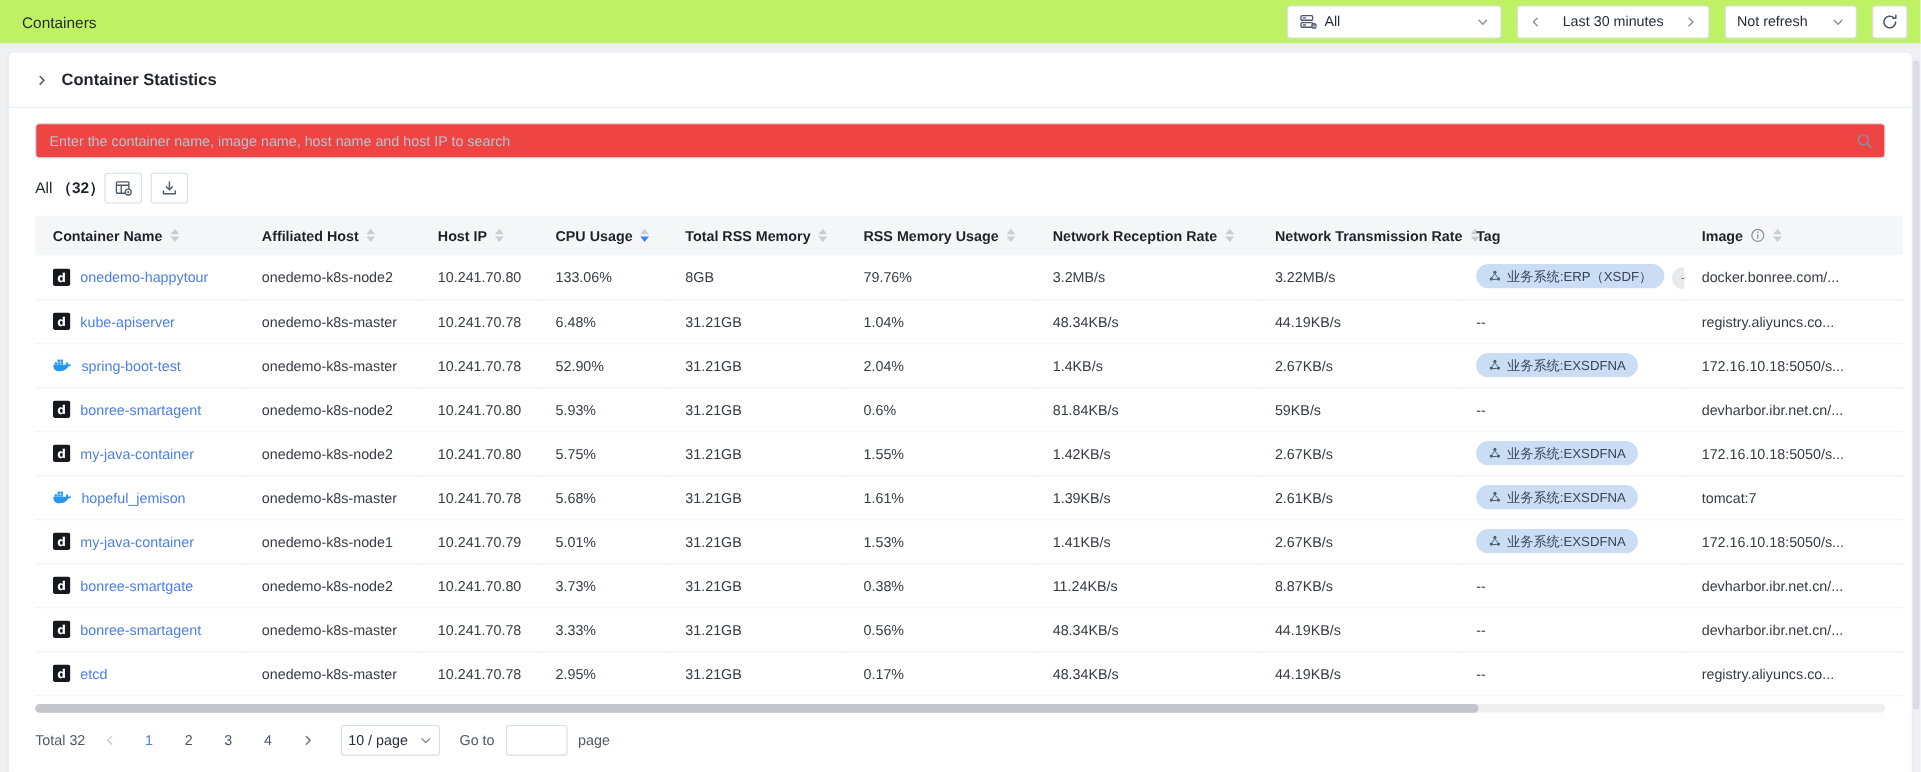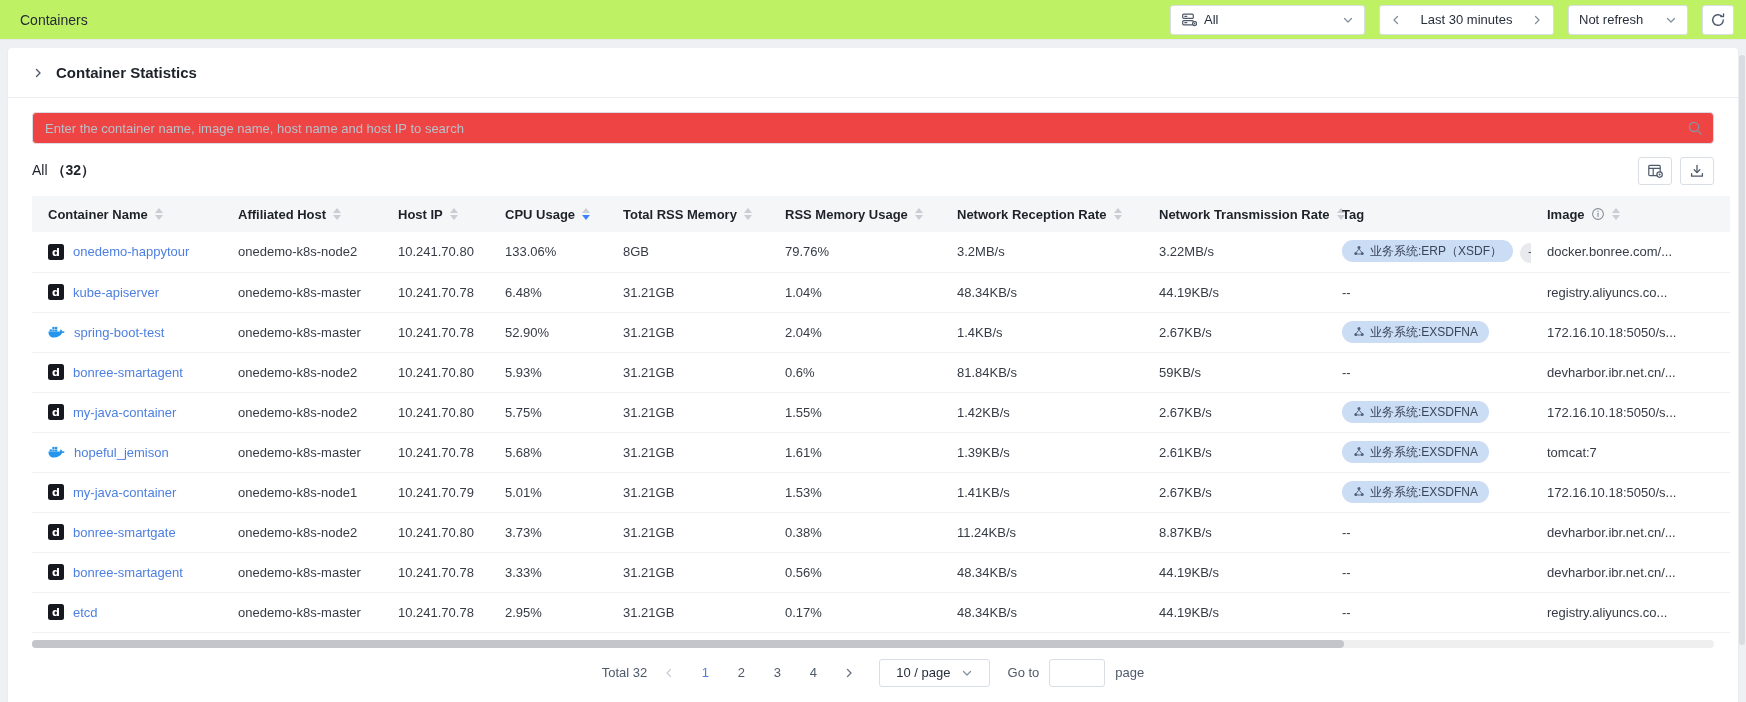--- a/index.html
+++ b/index.html
@@ -40,21 +40,21 @@
     border-bottom:1px solid #eceef2;
   }
   .panel-header .title { font-size:15px; font-weight:bold; color:#1d2129; }
   .search-wrap { margin:14px 24px 0; position:relative; }
   .search {
     width:100%; height:32px; border:1px solid #d9dde4; border-radius:4px;
     padding:0 38px 0 12px; font-size:13px; color:#333; outline:none; background:#ef4444;
   }
   .search::placeholder { color:#b9c0ca; }
   .search-icon { position:absolute; right:11px; top:8px; cursor:pointer; }
-  .summary-row { margin:13px 24px 11px; display:flex; align-items:center; justify-content:space-between; }
+  .summary-row { margin:13px 24px 11px; display:flex; align-items:center; }
   .summary-label { font-size:14px; color:#1d2129; }
   .summary-label b { font-weight:bold; }
   .table-actions { display:flex; gap:8px; }
   .table-actions .iconbtn { width:34px; height:28px; }
   
   table.grid { margin:0 24px; width:1698px; border-collapse:collapse; table-layout:fixed; }
   .grid thead th {
     background:#f5f6f8; height:36px; text-align:left; padding:0 0 0 16px;
     font-size:13px; color:#1d2129; white-space:nowrap; font-weight:bold;
   }
@@ -75,28 +75,28 @@
   }
   .plus-pill {
     display:inline-flex; align-items:center; height:20px; padding:0 8px; margin-left:7px;
     background:#e7e9ec; border-radius:10px; font-size:12px; color:#4e5969;
   }
   
   .hscroll { margin:7px 24px 0; height:8px; background:#efefef; border-radius:4px; position:relative; cursor:pointer; }
   .hthumb { position:absolute; left:0; top:0; height:8px; width:78%; background:#c3c5ca; border-radius:4px; }
   .vscroll { position:absolute; right:1px; top:55px; width:6px; height:590px; background:#d9dce1; border-radius:3px; cursor:pointer; }
   
-  .footer { margin:11px 24px 12px; display:flex; align-items:center; justify-content:center; font-size:13px; color:#4e5969; }
+  .footer { margin:11px 24px 12px; display:flex; align-items:center; justify-content:flex-start; font-size:13px; color:#4e5969; }
   .pager { display:flex; align-items:center; gap:0; }
   .pg-item { min-width:28px; height:28px; display:flex; align-items:center; justify-content:center; cursor:pointer; margin-left:8px; }
   .pg-num { color:#4e5969; }
   .pg-num.active { color:#4d7fe0; }
   .pagesize {
     height:28px; border:1px solid #d9dde4; border-radius:3px; display:flex; align-items:center;
-    gap:10px; padding:0 16px; margin-left:16px; cursor:pointer; color:#272e3b;
+    gap:10px; padding:0 6px; margin-left:16px; cursor:pointer; color:#272e3b;
   }
   .goto-label { margin-left:18px; }
   .goto-input {
     width:56px; height:28px; border:1px solid #d9dde4; border-radius:3px; margin-left:10px;
     padding:0 6px; font-size:13px; outline:none;
   }
   .page-label { margin-left:10px; }
 </style>
 </head>
 <body>

